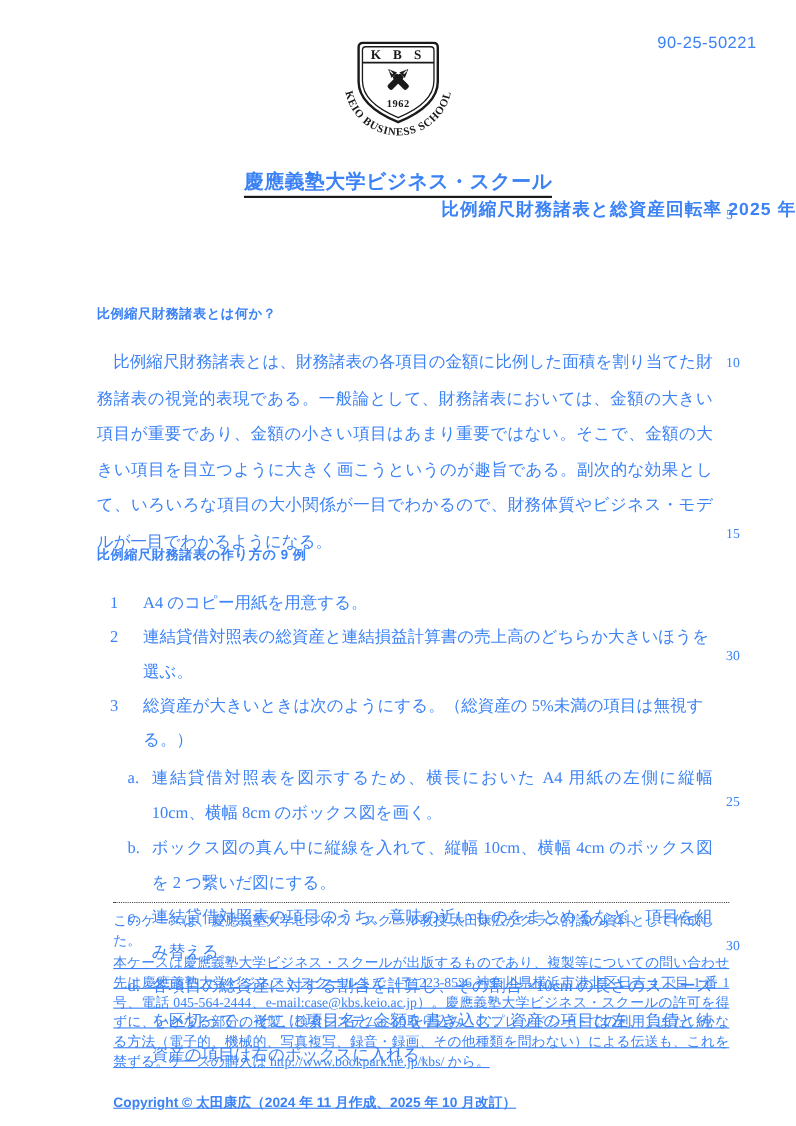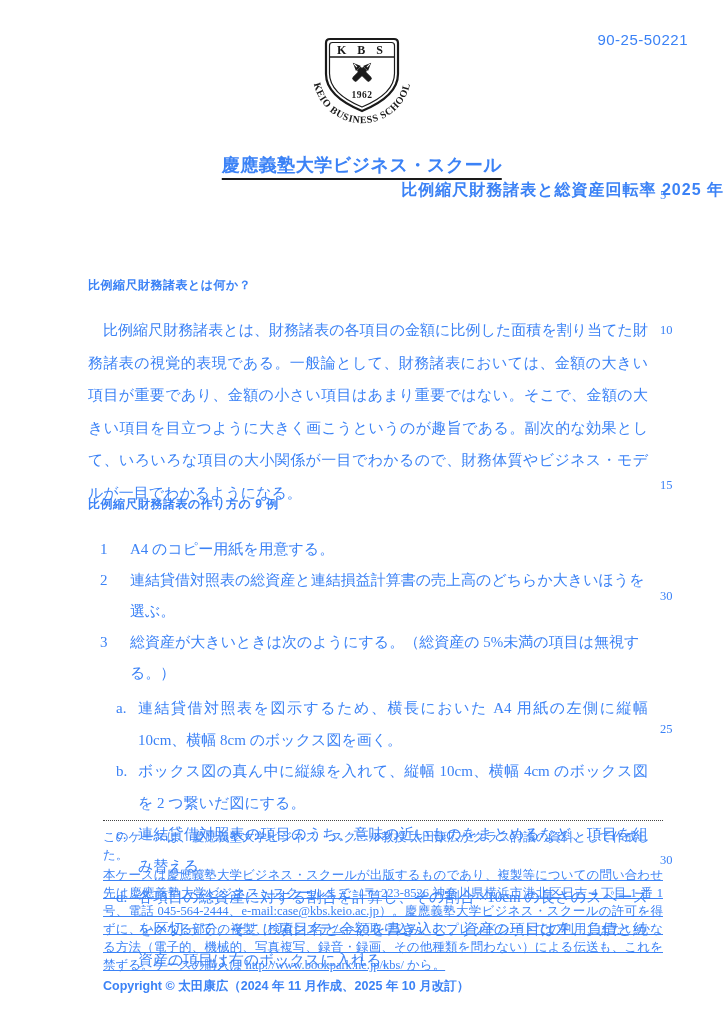--- a/index.html
+++ b/index.html
@@ -57,23 +57,23 @@
   .substep { position:relative; padding-left:50px; font-size:15px; line-height:31.5px; text-align:justify; }
   .substep .label { position:absolute; left:28px; top:0; }
   .footer {
     position:absolute; left:103px; width:560px; top:820px;
     font-size:12.5px; line-height:18px;
   }
   .dotted-rule { border-top:1.5px dotted #444; height:0; margin-bottom:7px; }
   .footer .attribution { margin-bottom:2px; }
   .footer .legal { text-align:justify;text-decoration:underline; }
   .footer .copyright {
-    margin-top:3px;
+    margin-top:19px;
     font-family:"Liberation Sans", sans-serif;
-    font-weight:bold; font-size:12.5px;
+    font-weight:bold; font-size:12.5px;text-decoration:underline;
   }
   .page-number {
     position:absolute; top:949px; left:0; width:100%;
     text-align:center; font-size:13px;
   }
   svg text { fill:#1a1a1a; }
 </style>
 </head>
 <body>
 

